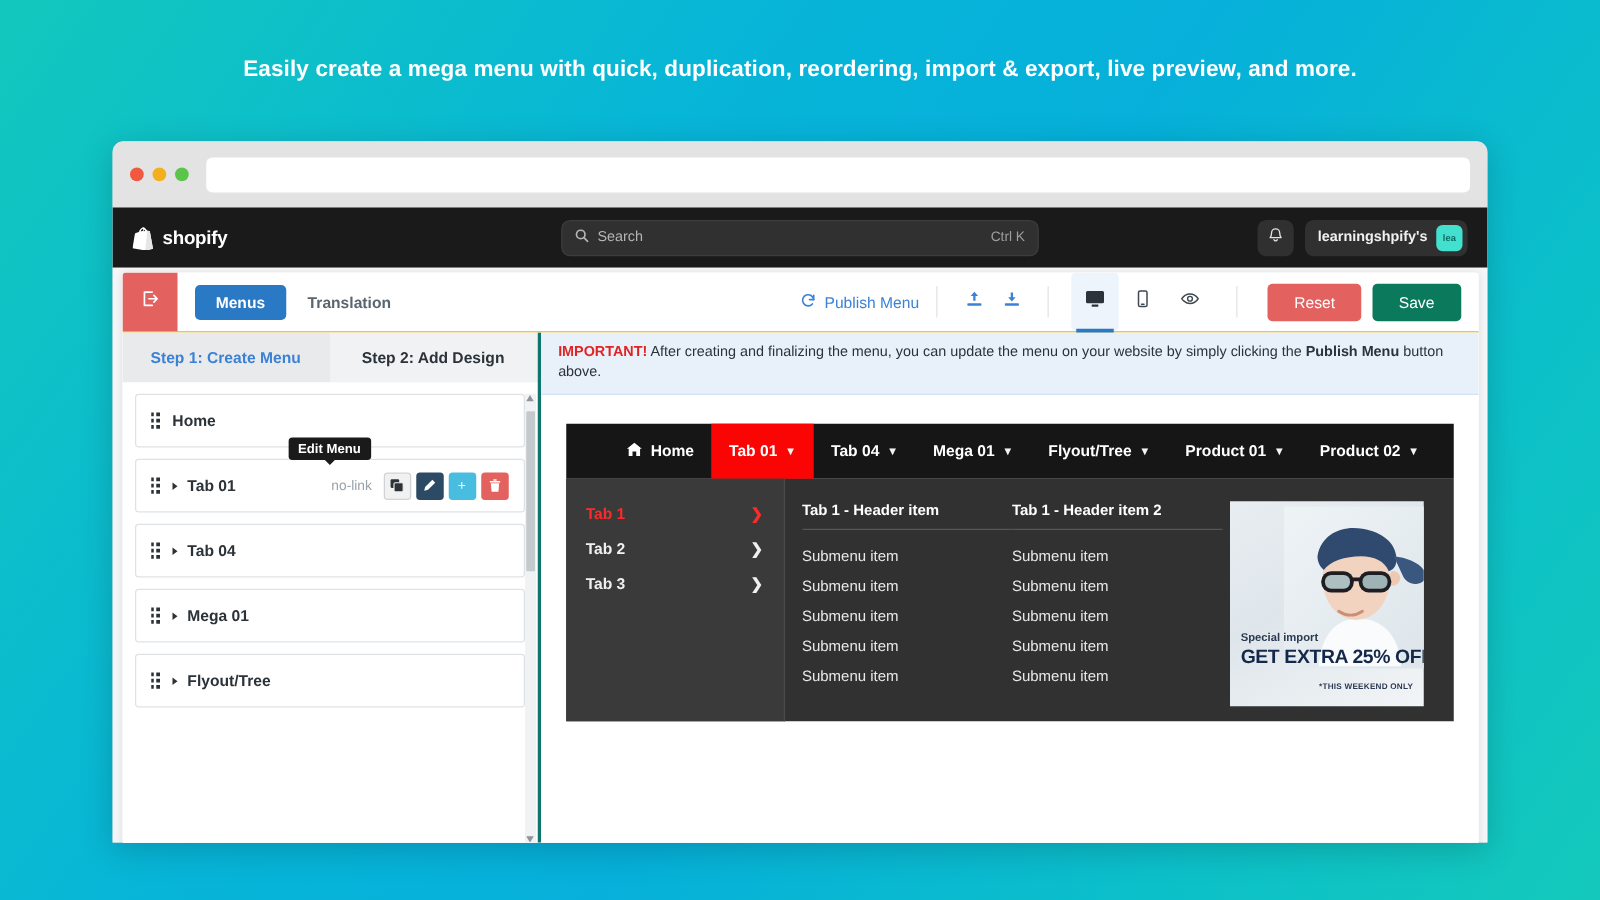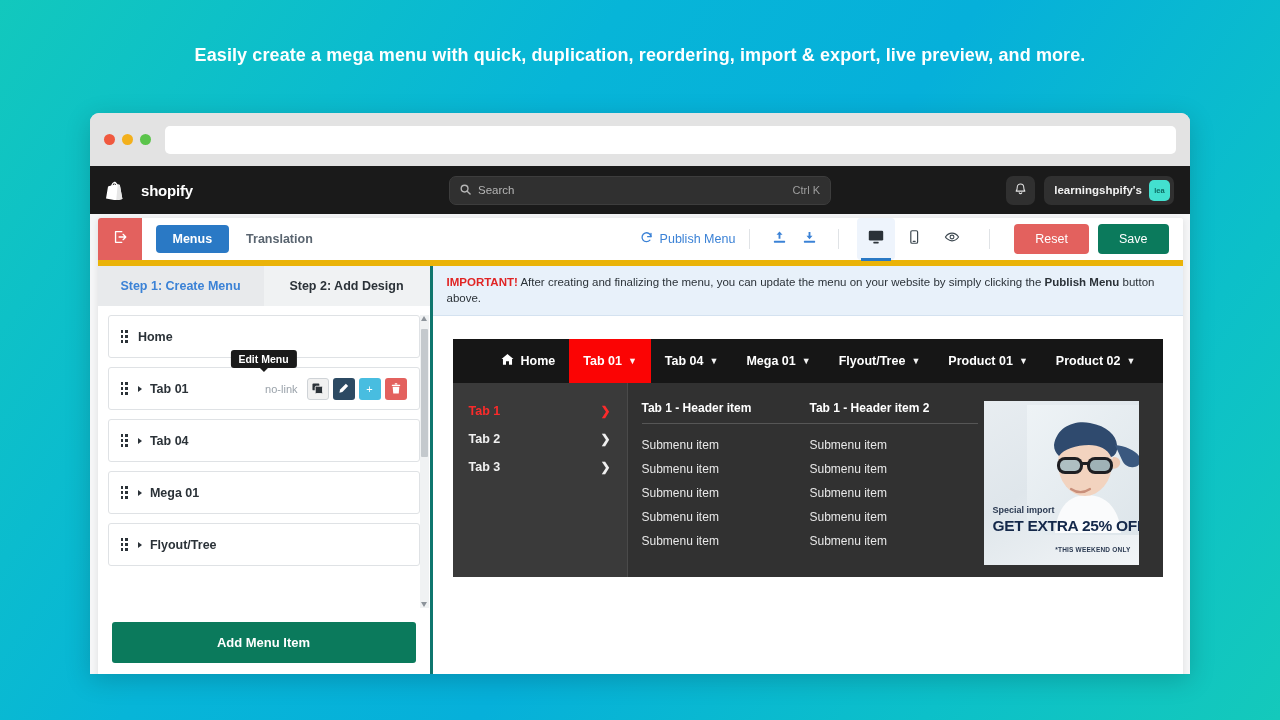--- a/index.html
+++ b/index.html
@@ -45,21 +45,21 @@
     display: flex; align-items: center; padding: 0 12px;
     font-size: 11px; color: #9aa0a6;
   }
 
   
   .shopify-nav {
     height: 48px; background: #1a1a1a;
     display: flex; align-items: center; padding: 0 16px;
     position: relative;
   }
-  .sh-logo { display: flex; align-items: center; gap: 18px; color: #fff; }
+  .sh-logo { display: flex; align-items: center; gap: 7px; color: #fff; }
   .sh-logo .bag {
     width: 17px; height: 19px; position: relative; display:inline-block;
   }
   .sh-logo .bag svg { display:block; }
   .sh-logo .word { font-size: 15px; font-weight: 700; letter-spacing: -.2px; }
   .sh-search {
     position: absolute; left: 50%; transform: translateX(-50%);
     width: 382px; height: 29px; background: #303030;
     border: 1px solid #3d3d3d; border-radius: 7px;
     display: flex; align-items: center; padding: 0 10px;
@@ -107,21 +107,21 @@
   }
   .mh-title { font-size: 12.5px; color: #30363c; font-weight: 500; }
   .mh-close {
     margin-left: auto; font-size: 15px; color: #8c949c; line-height: 1;
     cursor: pointer;
   }
 
   
   .toolbar {
     height: 48px; display: flex; align-items: stretch;
-    border-bottom: 6px solid #eab308; background: #fff;
+    border-bottom: 1px solid #eab308; background: #fff;
   }
   .back-btn {
     width: 44px; background: #e3615e; color: #fff;
     display: flex; align-items: center; justify-content: center;
   }
   .tabs-grp { display: flex; align-items: center; gap: 0; padding-left: 14px; }
   .tab-btn {
     font-size: 12.5px; font-weight: 600; padding: 7px 17px; border-radius: 4px;
     color: #5a6570;
   }
@@ -539,23 +539,20 @@
               <span class="mrow-label">Flyout/Tree</span>
             </div>
 
             <div class="sb-scroll">
               <span class="sb-arrow up"></span>
               <span class="sb-thumb"></span>
               <span class="sb-arrow dn"></span>
             </div>
           </div>
 
-          <div class="add-wrap">
-            <button class="add-btn">Add Menu Item</button>
-          </div>
         </div>
 
         <div class="preview">
           <div class="notice">
             <b class="imp">IMPORTANT!</b><span> After creating and finalizing the menu, you can update the menu on your website by simply clicking the </span><b class="pm">Publish Menu</b><span> button above.</span>
           </div>
 
           <div class="canvas">
 
             <div class="nav">

